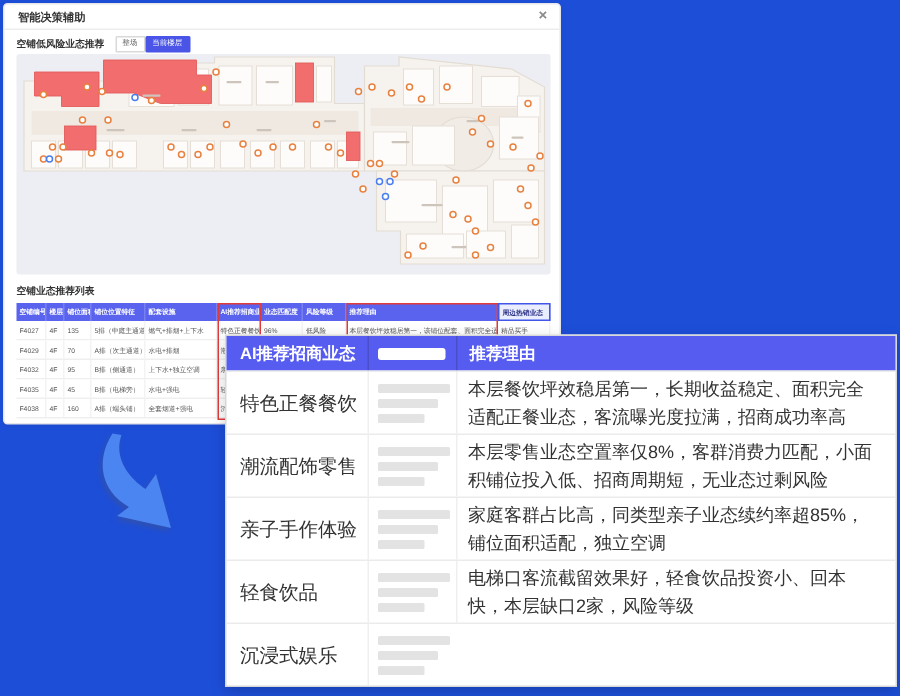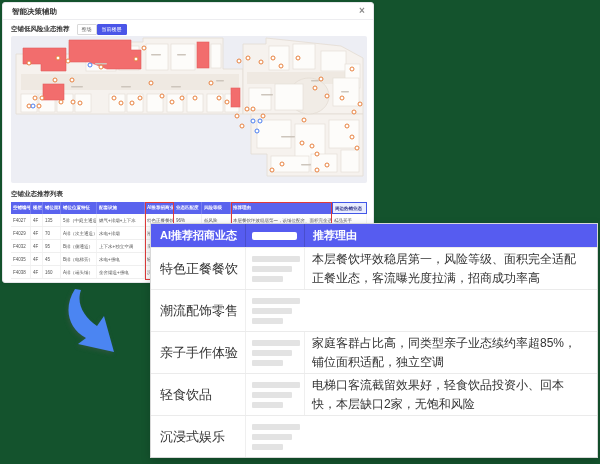--- a/index.html
+++ b/index.html
@@ -1,18 +1,18 @@
 <!DOCTYPE html>
 <html><head>
 <meta charset="utf-8">
 <style>
   * { margin:0; padding:0; box-sizing:border-box; }
   html,body { width:600px; height:464px; background:#fff; overflow:hidden;
               font-family:"Liberation Sans","DejaVu Sans",sans-serif; }
-  .stage { position:relative; width:600px; height:464px; background:#14532d; }
+  .stage { position:relative; width:600px; height:464px; background:#1d4ed8; }
 
   
   .card { position:absolute; left:2px; top:2px; width:372px; height:281px;
           background:#fff; border:1px solid #e5e6ea; border-radius:3px;
           box-shadow:0 1px 4px rgba(0,0,0,.06); }
   .card-title-row { position:relative; height:17px; line-height:17px; padding:0 9px;
           border-bottom:1px solid #ededf0; font-size:7.5px; color:#333; font-weight:bold; }
   .close-btn { position:absolute; right:5px; top:0; width:12px; height:17px; line-height:16px;
           text-align:center; color:#8b8b8b; font-size:10px; cursor:pointer; }
   .controls { position:absolute; left:8px; top:20px; height:12px; display:flex; align-items:center; }
@@ -315,47 +315,48 @@
       <div class="c c3">推荐理由</div>
     </div>
 
     <div class="ov-row">
       <div class="c c1">特色正餐餐饮</div>
       <div class="c c2">
           <span class="gbar b1"></span>
           <span class="gbar b2"></span>
           <span class="gbar b3"></span>
         </div>
-      <div class="c c3">本层餐饮坪效稳居第一，风险等级、面积完全适配正餐业态，客流曝光度拉满，招商成功率高</div>
+      <div class="c c3">本层餐饮坪效稳居第一，长期收益稳定、面积完全适配正餐业态，客流曝光度拉满，招商成功率高</div>
     </div>
     <div class="ov-row">
       <div class="c c1">潮流配饰零售</div>
       <div class="c c2">
           <span class="gbar b1"></span>
           <span class="gbar b2"></span>
           <span class="gbar b3"></span>
         </div>
+      <div class="c c3">本层零售业态空置率仅8%，客群消费力匹配，小面积铺位投入低、招商周期短，无业态过剩风险</div>
     </div>
     <div class="ov-row">
       <div class="c c1">亲子手作体验</div>
       <div class="c c2">
           <span class="gbar b1"></span>
           <span class="gbar b2"></span>
           <span class="gbar b3"></span>
         </div>
       <div class="c c3">家庭客群占比高，同类型亲子业态续约率超85%，铺位面积适配，独立空调</div>
     </div>
     <div class="ov-row">
       <div class="c c1">轻食饮品</div>
       <div class="c c2">
           <span class="gbar b1"></span>
           <span class="gbar b2"></span>
           <span class="gbar b3"></span>
         </div>
-      <div class="c c3">电梯口客流截留效果好，轻食饮品投资小、回本快，本层缺口2家，无饱和风险</div>
+      <div class="c c3">电梯口客流截留效果好，轻食饮品投资小、回本快，本层缺口2家，风险等级</div>
     </div>
     <div class="ov-row">
       <div class="c c1">沉浸式娱乐</div>
       <div class="c c2">
           <span class="gbar b1"></span>
           <span class="gbar b2"></span>
           <span class="gbar b3"></span>
         </div>
     </div>
   </div>

